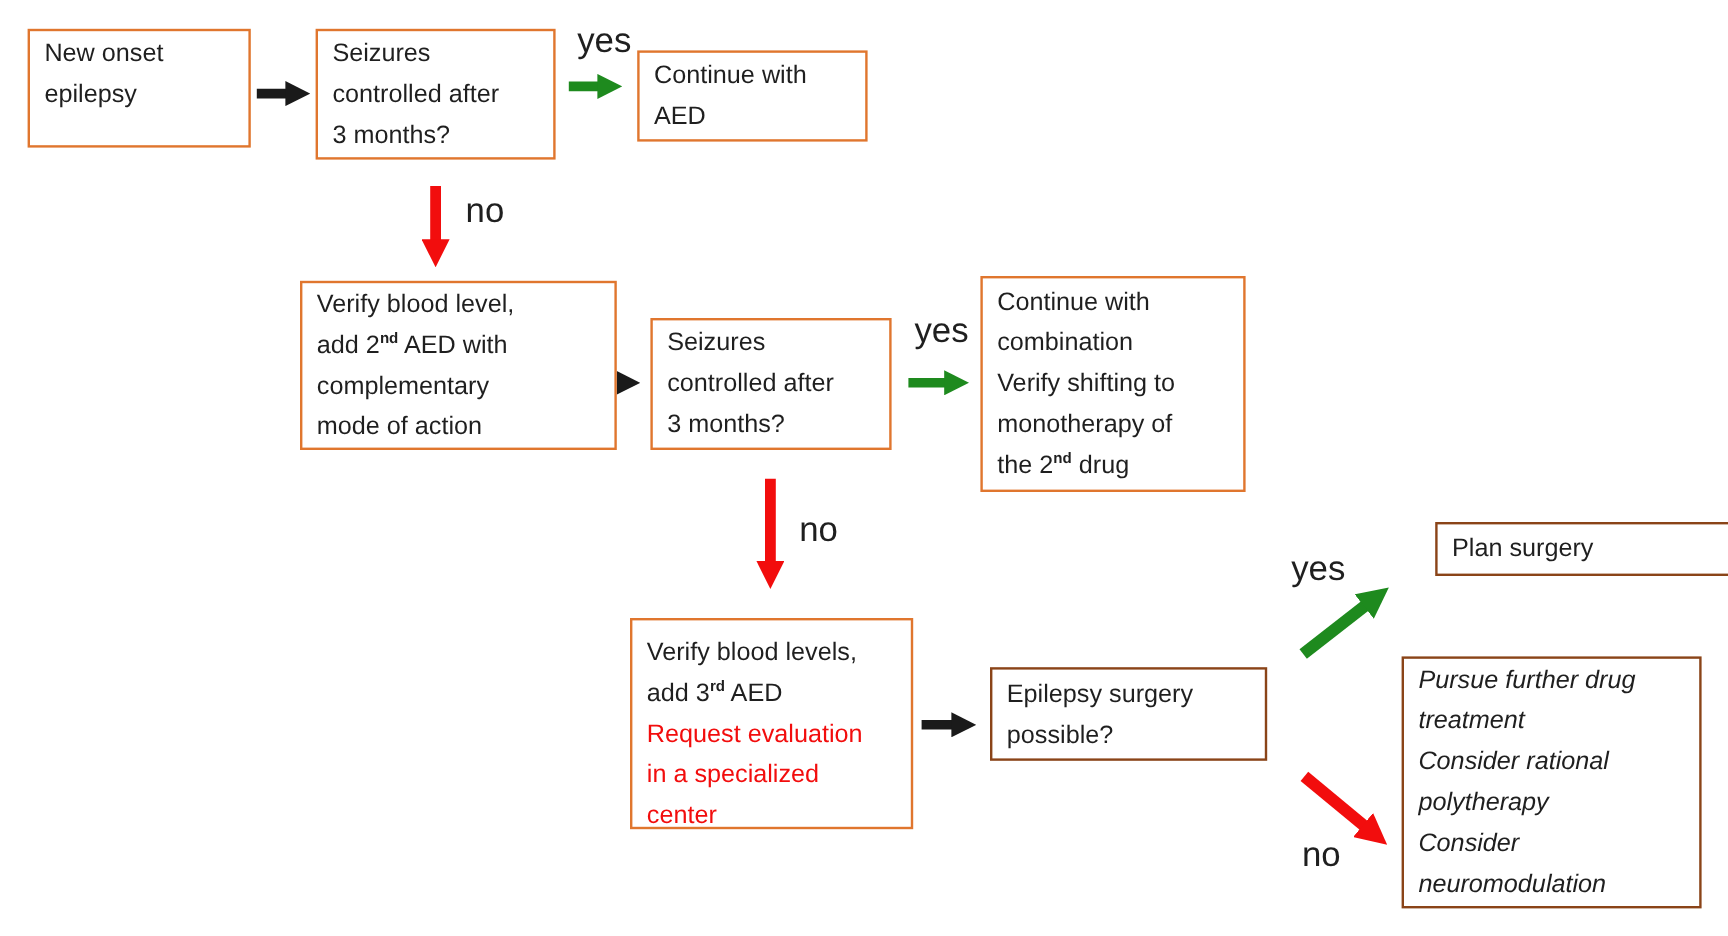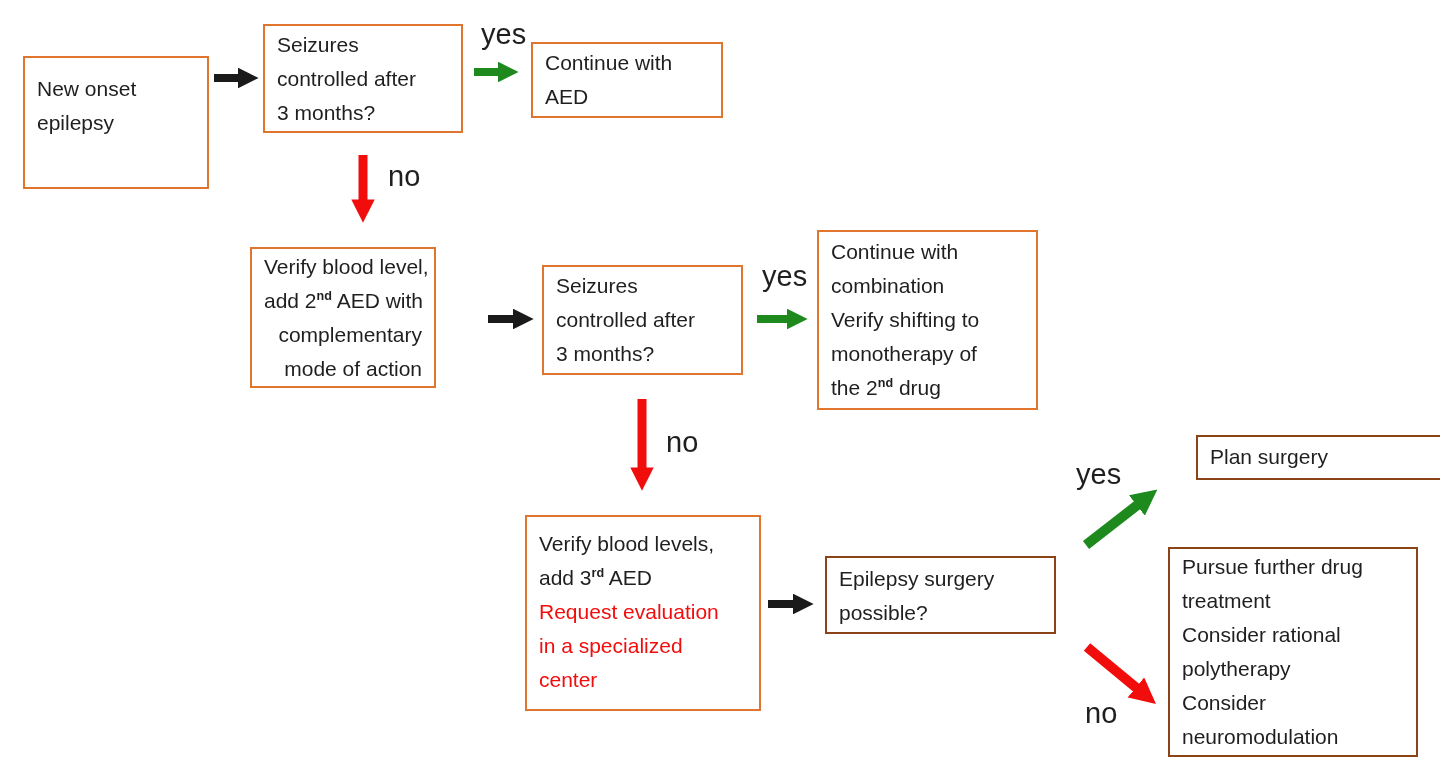--- a/index.html
+++ b/index.html
@@ -73,75 +73,75 @@
     <line x1="474" y1="72" x2="501" y2="72" stroke-width="8" style="stroke: var(--arrow-green, #1e8a1e);" marker-end="url(#mk-green)"></line>
     <line x1="363" y1="155" x2="363" y2="203" stroke-width="9" style="stroke: var(--arrow-red, #f20d0d);" marker-end="url(#mk-red)"></line>
     <line x1="488" y1="319" x2="516" y2="319" stroke-width="8" style="stroke: var(--arrow-black, #1a1a1a);" marker-end="url(#mk-black)"></line>
     <line x1="757" y1="319" x2="790" y2="319" stroke-width="8" style="stroke: var(--arrow-green, #1e8a1e);" marker-end="url(#mk-green)"></line>
     <line x1="642" y1="399" x2="642" y2="471" stroke-width="9" style="stroke: var(--arrow-red, #f20d0d);" marker-end="url(#mk-red)"></line>
     <line x1="768" y1="604" x2="796" y2="604" stroke-width="8" style="stroke: var(--arrow-black, #1a1a1a);" marker-end="url(#mk-black)"></line>
     <line x1="1086" y1="545" x2="1140" y2="503" stroke-width="10" style="stroke: var(--arrow-green, #1e8a1e);" marker-end="url(#mk-green)"></line>
     <line x1="1087" y1="647" x2="1139" y2="690" stroke-width="10" style="stroke: var(--arrow-red, #f20d0d);" marker-end="url(#mk-red)"></line>
   </svg>
 
-  <div class="node" style="left:23px; top:24px; width:186px; height:133px; padding-top:14px;margin-top:32px;">
+  <div class="node" style="left:23px; top:24px; width:186px; height:99px; padding-top:2px;">
       <div class="line"><span>New onset</span></div>
       <div class="line"><span>epilepsy</span></div>
     </div>
 
   <div class="node" style="left:263px; top:24px; width:200px; height:109px; padding-top:2px;">
       <div class="line"><span>Seizures</span></div>
       <div class="line"><span>controlled after</span></div>
       <div class="line"><span>3 months?</span></div>
     </div>
 
   <div class="node" style="left:531px; top:42px; width:192px; height:76px; padding-top:2px;">
       <div class="line"><span>Continue with</span></div>
       <div class="line"><span>AED</span></div>
     </div>
 
-  <div class="node" style="left:250px; top:247px; width:186px; height:141px; padding-top:1px;text-align:right;">
+  <div class="node" style="left:250px; top:234px; width:264px; height:141px; padding-top:1px;">
       <div class="line"><span>Verify blood level,</span></div>
       <div class="line"><span>add 2</span><sup>nd</sup><span> AED with</span></div>
       <div class="line"><span>complementary</span></div>
       <div class="line"><span>mode of action</span></div>
     </div>
 
   <div class="node" style="left:542px; top:265px; width:201px; height:110px; padding-top:2px;">
       <div class="line"><span>Seizures</span></div>
       <div class="line"><span>controlled after</span></div>
       <div class="line"><span>3 months?</span></div>
     </div>
 
   <div class="node" style="left:817px; top:230px; width:221px; height:180px; padding-top:3px;">
       <div class="line"><span>Continue with</span></div>
       <div class="line"><span>combination</span></div>
       <div class="line"><span>Verify shifting to</span></div>
       <div class="line"><span>monotherapy of</span></div>
       <div class="line"><span>the 2</span><sup>nd</sup><span> drug</span></div>
     </div>
 
-  <div class="node" style="left:525px; top:515px; width:236px; height:196px; padding-top:10px;">
+  <div class="node" style="left:525px; top:515px; width:236px; height:176px; padding-top:10px;">
       <div class="line"><span>Verify blood levels,</span></div>
       <div class="line"><span>add 3</span><sup>rd</sup><span> AED</span></div>
       <div class="line"><span class="red-seg">Request evaluation</span></div>
       <div class="line"><span class="red-seg">in a specialized</span></div>
       <div class="line"><span class="red-seg">center</span></div>
     </div>
 
   <div class="node dark" style="left:825px; top:556px; width:231px; height:78px; padding-top:4px;">
       <div class="line"><span>Epilepsy surgery</span></div>
       <div class="line"><span>possible?</span></div>
     </div>
 
   <div class="node dark" style="left:1196px; top:435px; width:252px; height:45px; padding-top:3px;">
       <div class="line"><span>Plan surgery</span></div>
     </div>
 
-  <div class="node dark" style="left:1168px; top:547px; width:250px; height:210px; padding-top:1px;">
+  <div class="node dark" style="left:1168px; top:547px; width:250px; height:210px; padding-top:1px;font-style:italic;">
       <div class="line"><span>Pursue further drug</span></div>
       <div class="line"><span>treatment</span></div>
       <div class="line"><span>Consider rational</span></div>
       <div class="line"><span>polytherapy</span></div>
       <div class="line"><span>Consider</span></div>
       <div class="line"><span>neuromodulation</span></div>
     </div>
 
   <div class="edge-label" style="left:481px; top:22px;">yes</div>
   <div class="edge-label" style="left:388px; top:164px;">no</div>

